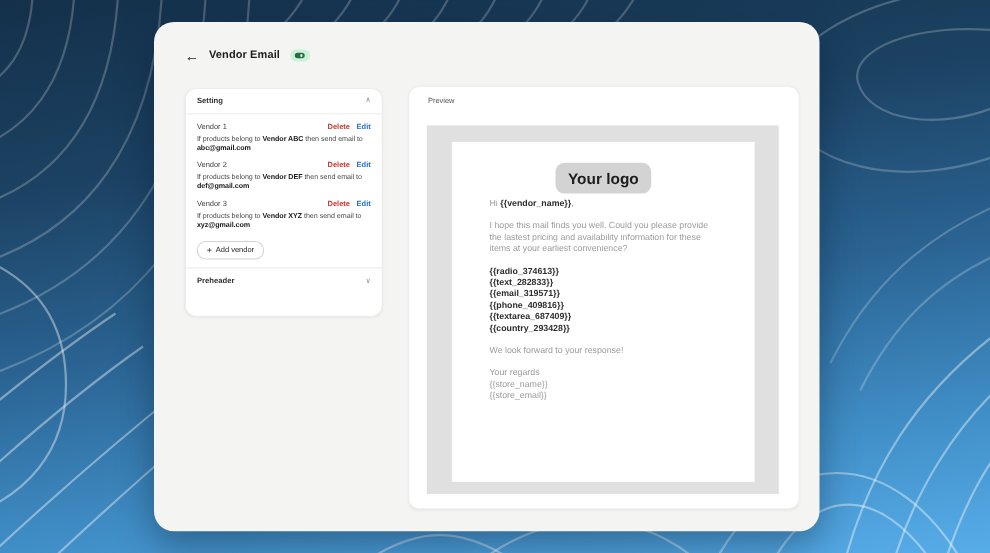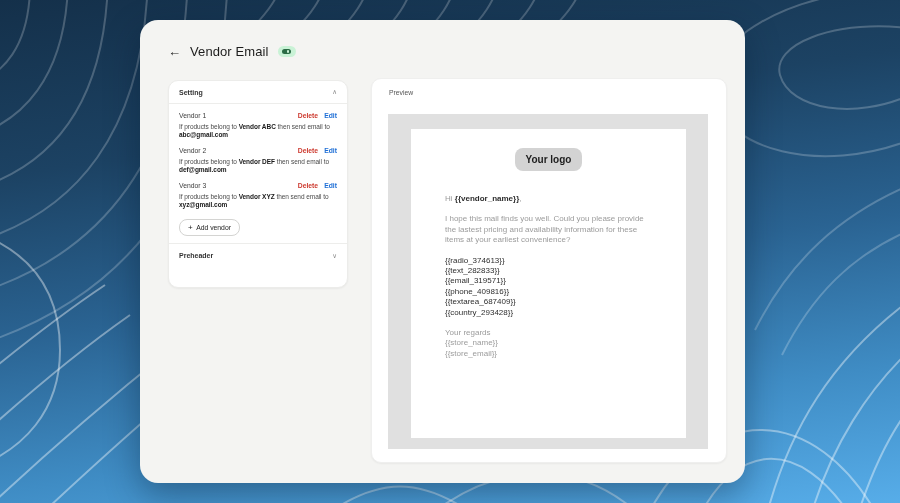--- a/index.html
+++ b/index.html
@@ -13,21 +13,21 @@
   .app-card {
     position:absolute; z-index:1;
     left:140px; top:20px; width:605px; height:463px;
     background:#f4f4f2; border-radius:18px;
     box-shadow:0 12px 34px rgba(4,24,44,.38);
   }
 
   
   .header { position:absolute; left:28px; top:24px; display:flex; align-items:center; gap:9px; }
   .back-arrow { font-size:13px; line-height:13px; font-weight:700; color:#1c1c1c; cursor:pointer; }
-  .app-title { font-size:13px; font-weight:400; color:#1c1c1c; letter-spacing:.1px; }
+  .app-title { font-size:10px; font-weight:700; color:#1c1c1c; letter-spacing:.1px; }
   .status-pill { width:18px; height:11px; background:#c9f2d6; border-radius:6px;
     display:flex; align-items:center; justify-content:center; cursor:pointer; }
   .status-glyph { width:9px; height:5px; background:#2a6b45; border-radius:2.5px;
     display:flex; align-items:center; }
   .status-glyph i { display:block; width:2.5px; height:2.5px; background:#c9f2d6; border-radius:50%; margin-left:4.5px; }
 
   
   .settings-panel {
     position:absolute; left:28px; top:60px; width:180px; height:208px;
     background:#fff; border:1px solid #ececea; border-radius:10px;
@@ -62,26 +62,26 @@
     position:absolute; left:231px; top:58px; width:356px; height:385px;
     background:#fff; border:1px solid #efefee; border-radius:10px;
     box-shadow:0 1px 2px rgba(0,0,0,.05);
   }
   .preview-label { position:absolute; left:17px; top:10px; font-size:6.8px; color:#565656; }
   .email-bg { position:absolute; left:16px; top:35px; width:320px; height:335px; background:#e0e0e0; }
   .email-card { position:absolute; left:23px; top:15px; width:275px; height:309px; background:#fff; }
   .logo-badge {
     margin:19px auto 0; width:max-content;
     background:#d3d3d3; border-radius:8px; padding:6px 11px;
-    font-size:10px; font-weight:700; color:#1d1d1d;
-  }
-  .email-body { margin:23px 34px 0; font-size:8px; line-height:10.4px; color:#9b9b9b; }
+    font-size:14px; font-weight:700; color:#1d1d1d;
+  }
+  .email-body { margin:4px 34px 0; font-size:8px; line-height:10.4px; color:#9b9b9b; }
   .email-body b { color:#2e2e2e; }
   .block { margin-top:10px; }
-  .ph-line { font-weight:400; color:#2e2e2e; }
+  .ph-line { font-weight:700; color:#2e2e2e; }
 </style>
 </head>
 <body>
 
 <svg class="bg-contours" viewBox="0 0 900 503" xmlns="http://www.w3.org/2000/svg">
   <g stroke="#ffffff" stroke-opacity="0.22" fill="none" stroke-width="2">
     <path d="M -30 85 C 5 75 28 45 30 -10"></path>
     <path d="M -40 140 C 25 125 65 75 68 -15"></path>
     <path d="M -50 195 C 55 175 105 100 108 -20"></path>
     <path d="M -60 250 C 85 225 145 120 148 -25"></path>
@@ -216,20 +216,21 @@
           <div class="block">
             <div class="ph-line">{{radio_374613}}</div>
             <div class="ph-line">{{text_282833}}</div>
             <div class="ph-line">{{email_319571}}</div>
             <div class="ph-line">{{phone_409816}}</div>
             <div class="ph-line">{{textarea_687409}}</div>
             <div class="ph-line">{{country_293428}}</div>
           </div>
 
           <div class="block">
+            <div>We look forward to your response!</div>
           </div>
 
           <div class="block">
             <div>Your regards</div>
             <div>{{store_name}}</div>
             <div>{{store_email}}</div>
           </div>
         </div>
 
       </div>

